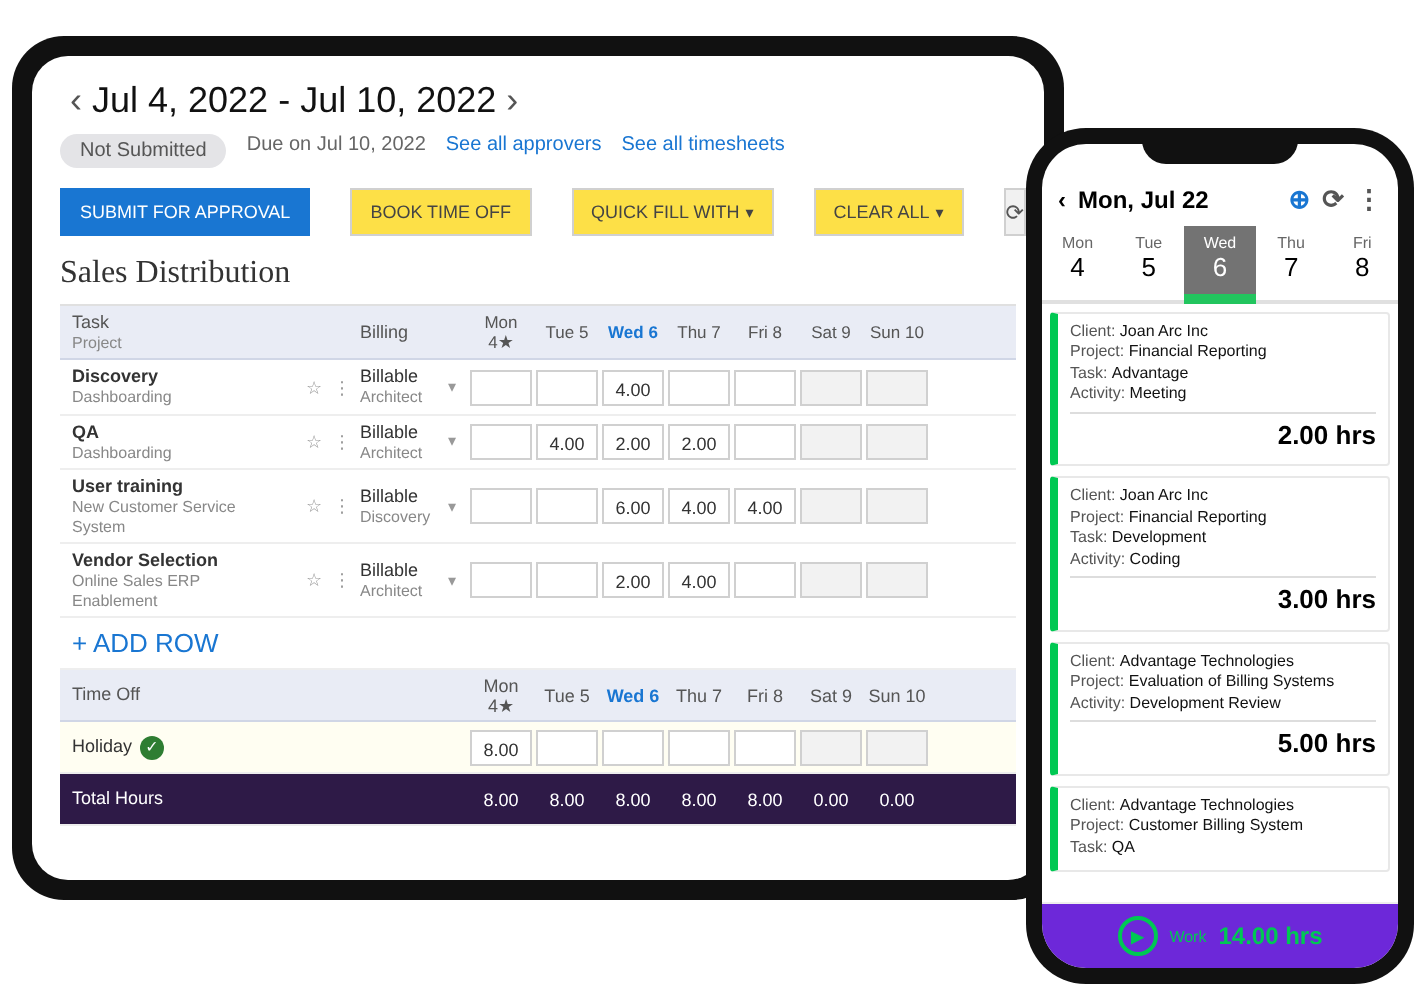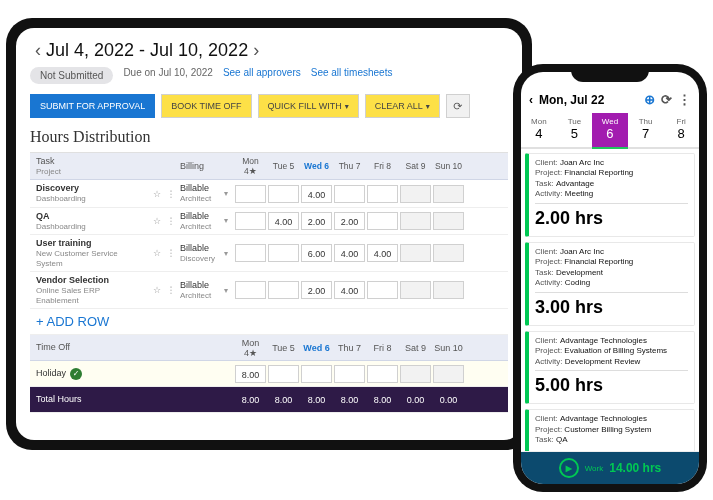--- a/index.html
+++ b/index.html
@@ -5,21 +5,21 @@
 *{box-sizing:border-box;margin:0;padding:0;font-family:-apple-system,BlinkMacSystemFont,"Segoe UI",Arial,sans-serif}
 body{background:#fff;width:713px;height:500px;position:relative;overflow:hidden}
 
 .tablet{position:absolute;left:6px;top:18px;width:526px;height:432px;border-radius:26px;background:#111;padding:10px}
 .tablet-screen{width:100%;height:100%;background:#fff;border-radius:18px;overflow:hidden;padding:12px 14px;display:flex;flex-direction:column}
 .date-row{display:flex;align-items:center;font-family:Georgia,serif;font-size:18px;color:#111;margin-bottom:6px}
 .date-row .chev{width:16px;text-align:center;cursor:pointer;color:#555}
 .sub-row{display:flex;align-items:flex-start;gap:10px;font-size:10px;margin-bottom:10px}
 .badge{background:#e4e4e7;border-radius:12px;padding:3px 10px;color:#555}
 .link{color:#1976d2;cursor:pointer}
-.btn-row{display:flex;align-items:center;gap:6px;margin-bottom:10px}
+.btn-row{display:flex;align-items:center;gap:20px;margin-bottom:10px}
 .btn{font-size:9px;padding:6px 9px;border:1px solid #d0d0d0;background:#fde047;color:#444;cursor:pointer;white-space:nowrap}
 .btn.primary{background:#1976d2;color:#fff;border-color:#1976d2}
 .btn .dd{margin-left:3px;font-size:8px}
 .icon-btn{width:24px;height:24px;border:1px solid #d0d0d0;background:#f1f1f1;display:flex;align-items:center;justify-content:center;font-size:11px;cursor:pointer;color:#555}
 h2.section{font-family:Georgia,serif;font-weight:400;font-size:16px;color:#333;margin-bottom:6px}
 .grid{width:100%;font-size:9px;color:#333;border-top:1px solid #e0e0e0}
 .row{display:flex;align-items:center;min-height:26px;border-bottom:1px solid #eee}
 .row.head{background:#e9ecf5;font-weight:500;color:#555;border-color:#d0d6e6}
 .row.timeoff-head{background:#e9ecf5;font-weight:500;color:#555;border-color:#d0d6e6}
 .row.holiday{background:#fffef2}
@@ -42,29 +42,29 @@
 .phone{position:absolute;right:6px;top:64px;width:194px;height:428px;border-radius:30px;background:#111;padding:8px}
 .notch{position:absolute;left:50%;top:0;transform:translateX(-50%);width:78px;height:18px;background:#111;border-radius:0 0 12px 12px;z-index:2}
 .phone-screen{position:relative;width:100%;height:100%;background:#fff;border-radius:22px;overflow:hidden;display:flex;flex-direction:column}
 .p-head{display:flex;align-items:center;padding:20px 8px 6px 8px;gap:6px;font-size:12px;font-weight:600}
 .p-head .sp{flex:1}
 .p-head .ic{color:#1976d2;cursor:pointer;font-size:13px}
 .daybar{display:flex;border-bottom:2px solid #e0e0e0}
 .daybar .d{flex:1;text-align:center;padding:4px 0 6px 0;cursor:pointer}
 .daybar .d .dw{font-size:8px;color:#666}
 .daybar .d .dn{font-size:13px;font-weight:500}
-.daybar .d.sel{background:#a21caf;color:#fff;border-bottom:2px solid #22c55e;margin-bottom:-2px}
+.daybar .d.sel{background:#737373;color:#fff;border-bottom:5px solid #22c55e;margin-bottom:-2px}
 .daybar .d.sel .dw{color:#fff}
 .cards{flex:1;overflow:hidden;padding:4px 4px 0 4px}
 .card{border:1px solid #e8e8e8;border-left:4px solid #00c853;border-radius:2px;padding:4px 6px 6px 6px;margin-bottom:5px;font-size:8px;line-height:1.3;position:relative;background:#fff}
 .card .lbl{color:#555}
 .card .val{color:#111;font-weight:500}
 .card hr{border:0;border-top:1px solid #ddd;margin:3px 0}
-.card .hrs{text-align:left;font-size:18px;font-weight:700}
-.p-foot{position:absolute;left:0;right:0;bottom:0;display:flex;align-items:center;justify-content:center;gap:6px;padding:6px 0;font-size:12px;font-weight:700;color:#00c853;background:#0c4a6e;border-top:1px solid #eee}
+.card .hrs{text-align:right;font-size:13px;font-weight:700}
+.p-foot{position:absolute;left:0;right:0;bottom:0;display:flex;align-items:center;justify-content:center;gap:6px;padding:6px 0;font-size:12px;font-weight:700;color:#00c853;background:#6d28d9;border-top:1px solid #eee}
 .p-foot .ring{width:20px;height:20px;border:2px solid #00c853;border-radius:50%;display:flex;align-items:center;justify-content:center}
 .p-foot .ring::after{content:"▶";font-size:8px;color:#00c853}
 </style>
 </head>
 <body>
 
 <div class="tablet">
 <div class="tablet-screen">
 
   <div class="date-row">
@@ -81,21 +81,21 @@
   </div>
 
   <div class="btn-row">
     <button class="btn primary">SUBMIT FOR APPROVAL</button>
     <button class="btn">BOOK TIME OFF</button>
     <button class="btn"><span>QUICK FILL WITH</span><span class="dd">▾</span></button>
     <button class="btn"><span>CLEAR ALL</span><span class="dd">▾</span></button>
     <span class="icon-btn">⟳</span>
   </div>
 
-  <h2 class="section">Hours Distribution</h2>
+  <h2 class="section">Sales Distribution</h2>
 
   <div class="grid">
 
     <div class="row head">
       <div class="c-task">
         <div>Task</div>
         <div class="sub">Project</div>
       </div>
       <div class="c-ic"></div>
           <div class="c-ic"></div>

